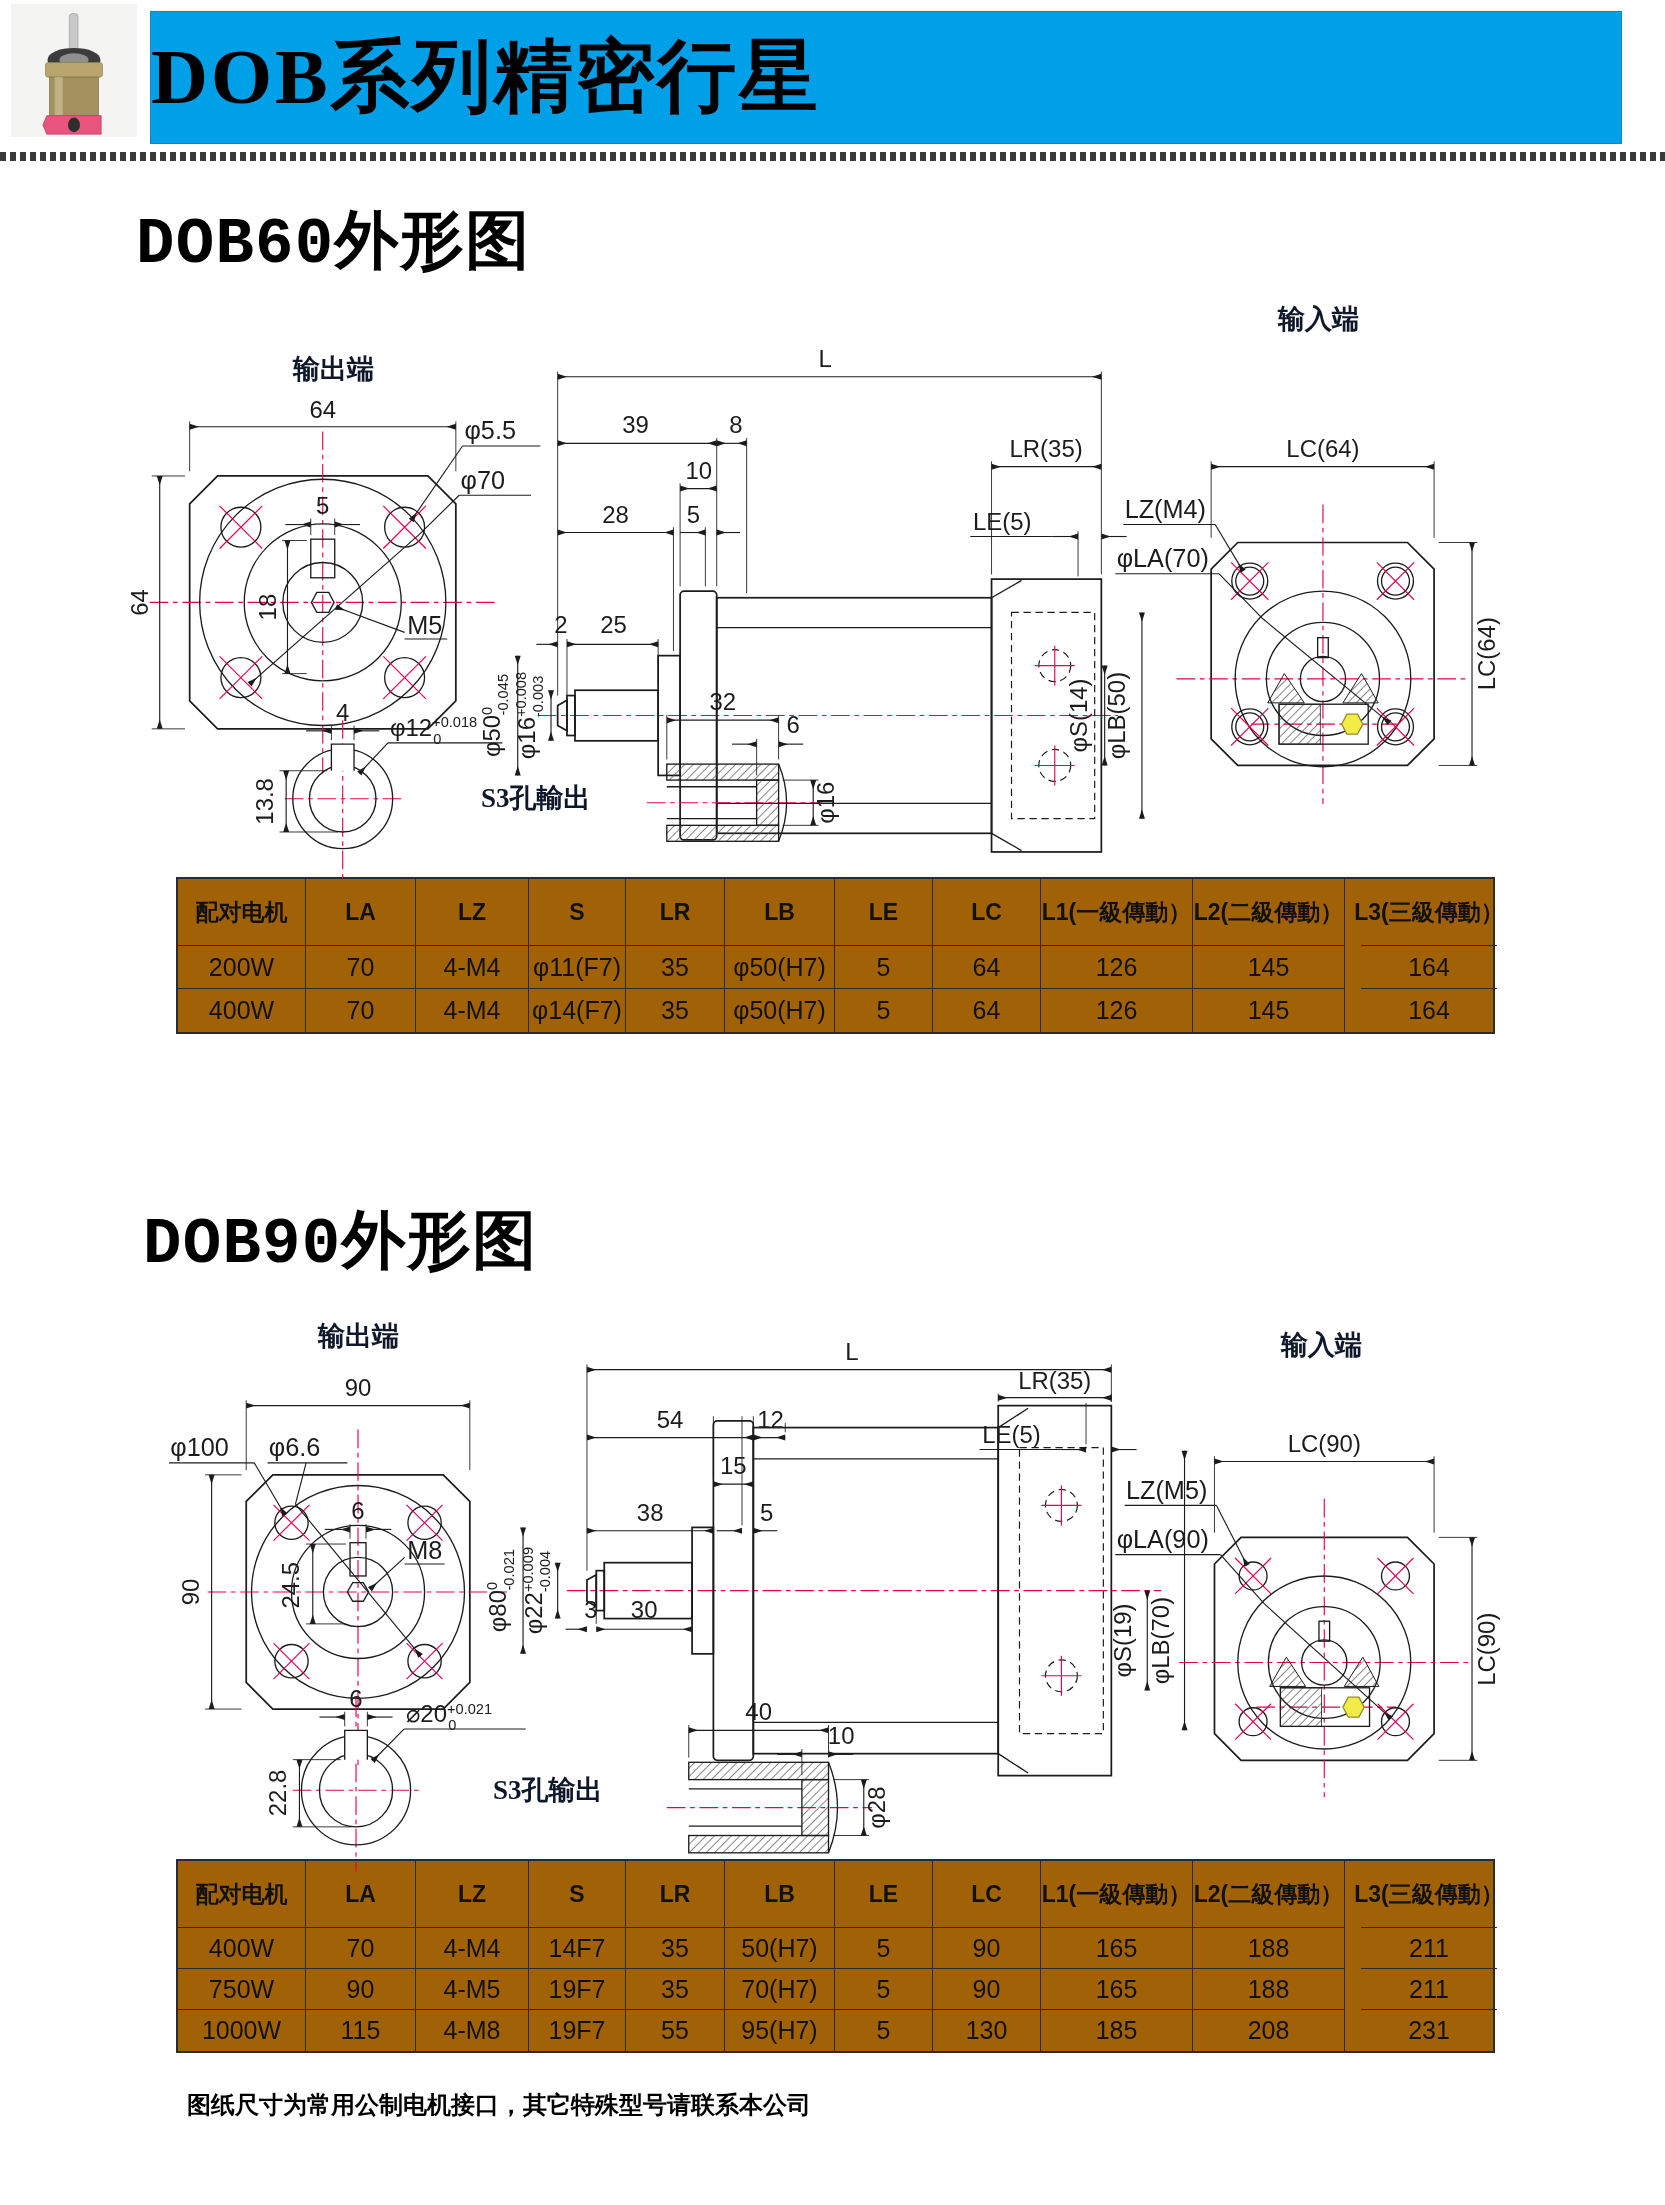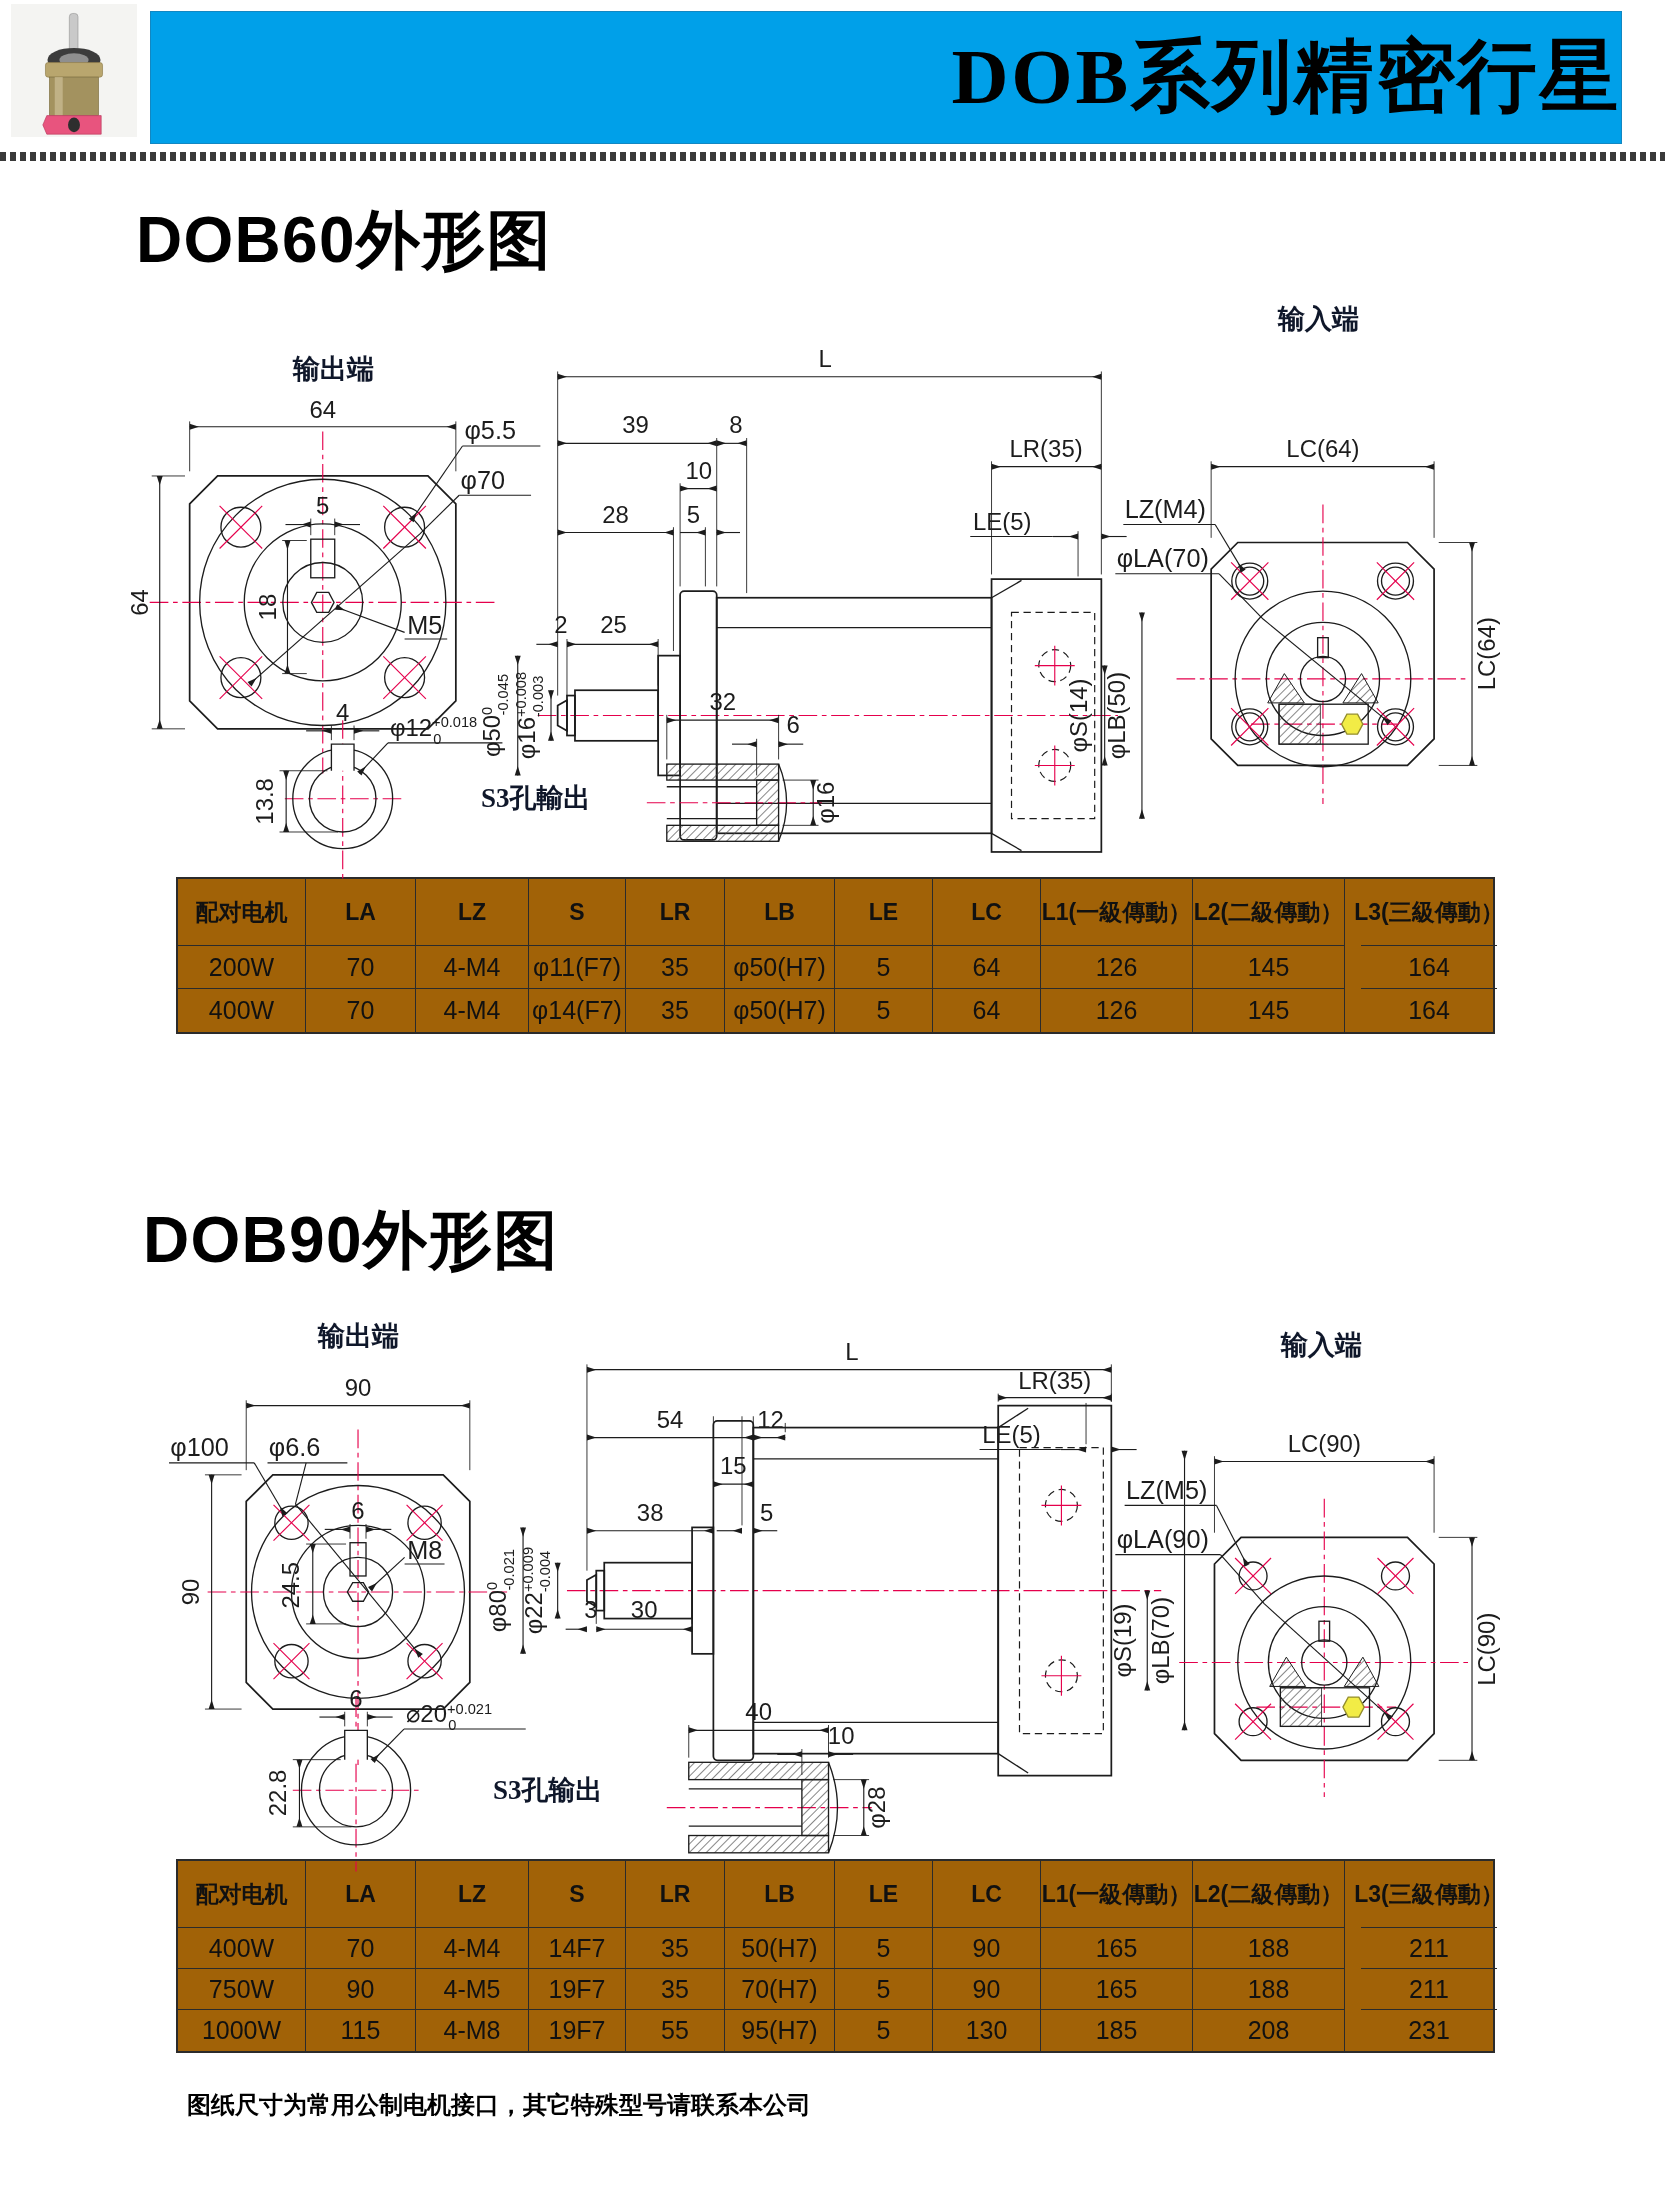--- a/index.html
+++ b/index.html
@@ -3,28 +3,28 @@
 <meta charset="utf-8">
 <style>
   :root{
     --accent:#00a0e9; --ink:#1c1c1c; --red:#e5004c; --hl:#f2ec46;
   }
   *{box-sizing:border-box;}
   body{margin:0;background:#fff;font-family:"Liberation Sans","DejaVu Sans",sans-serif;}
   #page{position:relative;width:1665px;height:2205px;background:#fff;overflow:hidden;}
 
   .header-bar{position:absolute;left:150px;top:10.7px;width:1472px;height:133px;
-    background:var(--accent);border:1.3px solid #1287c2;display:flex;align-items:center;justify-content:flex-end;}
+    background:var(--accent);border:1.3px solid #1287c2;display:flex;align-items:center;justify-content:flex-start;}
   .header-title{font-family:"Liberation Serif","DejaVu Serif",serif;font-weight:bold;
     font-size:79px;color:#000;letter-spacing:2.7px;white-space:nowrap;}
   .photo-frame{position:absolute;left:10.7px;top:4px;width:126px;height:133px;background:#f5f5f3;}
   .dotted-rule{position:absolute;left:0;top:152px;width:1665px;height:9.3px;
     background:repeating-linear-gradient(90deg,#3a3a3a 0 6px,rgba(0,0,0,0) 6px 10px);}
 
-  .section-title{position:absolute;font-family:Liberation Sans, sans-serif;
+  .section-title{position:absolute;font-family:Liberation Mono, monospace;
     font-weight:bold;font-size:64px;color:#000;letter-spacing:1.3px;white-space:nowrap;}
   .cjk-label{position:absolute;font-family:"Liberation Serif","DejaVu Serif",serif;
     font-weight:bold;font-size:27px;color:#0f172a;white-space:nowrap;}
   .footer-note{position:absolute;left:187px;top:2089px;font-size:24px;font-weight:bold;color:#000000;white-space:nowrap;}
 
   svg text{font-family:"Liberation Sans","DejaVu Sans",sans-serif;fill:var(--ink);}
 
   .dtable{position:absolute;left:176px;width:1319px;display:grid;
     grid-template-columns:128px 110px 113px 97px 99px 110px 98px 108px 152px 152px 152px;
     border:2px solid #2b2b2b;background:#a16207;}

